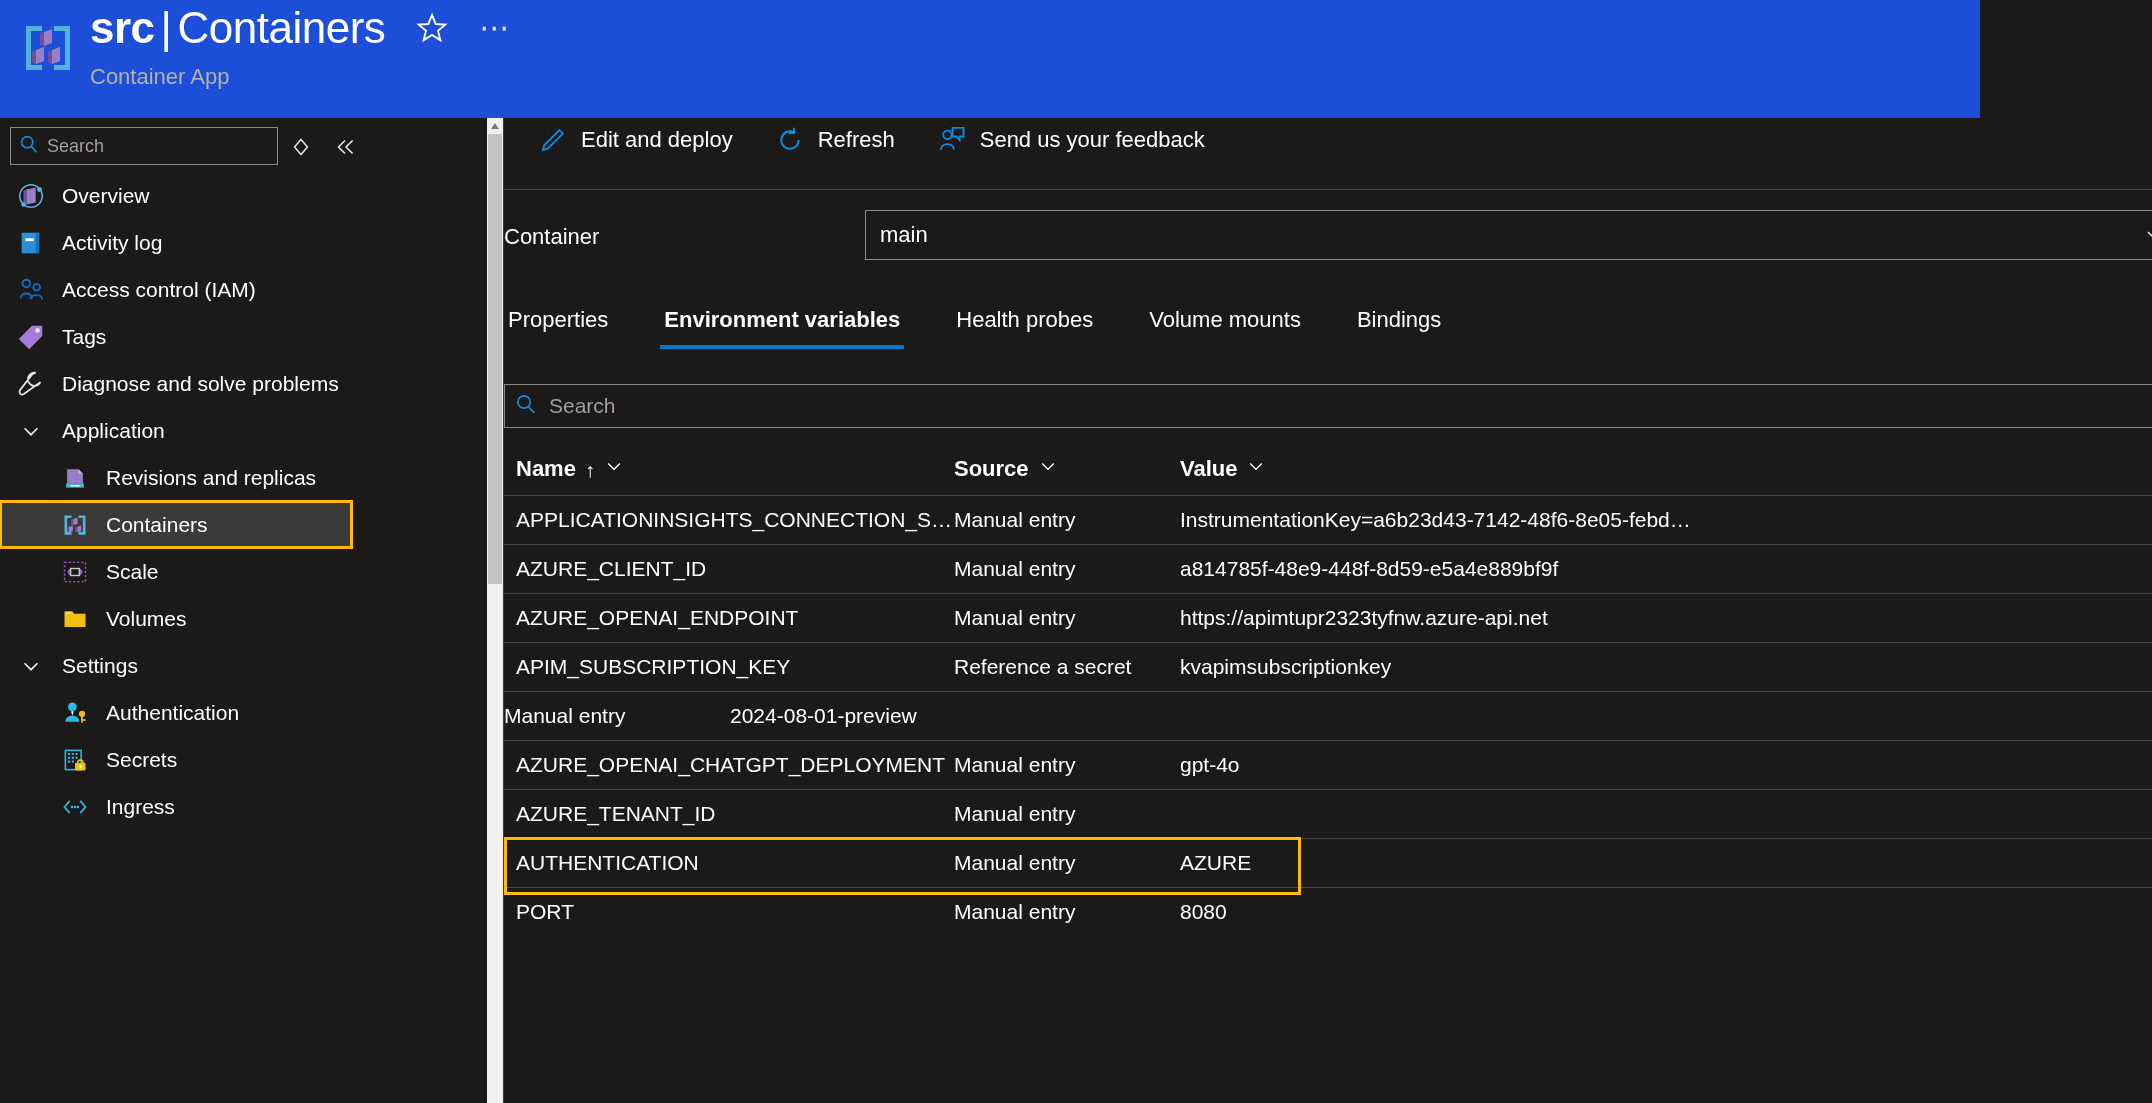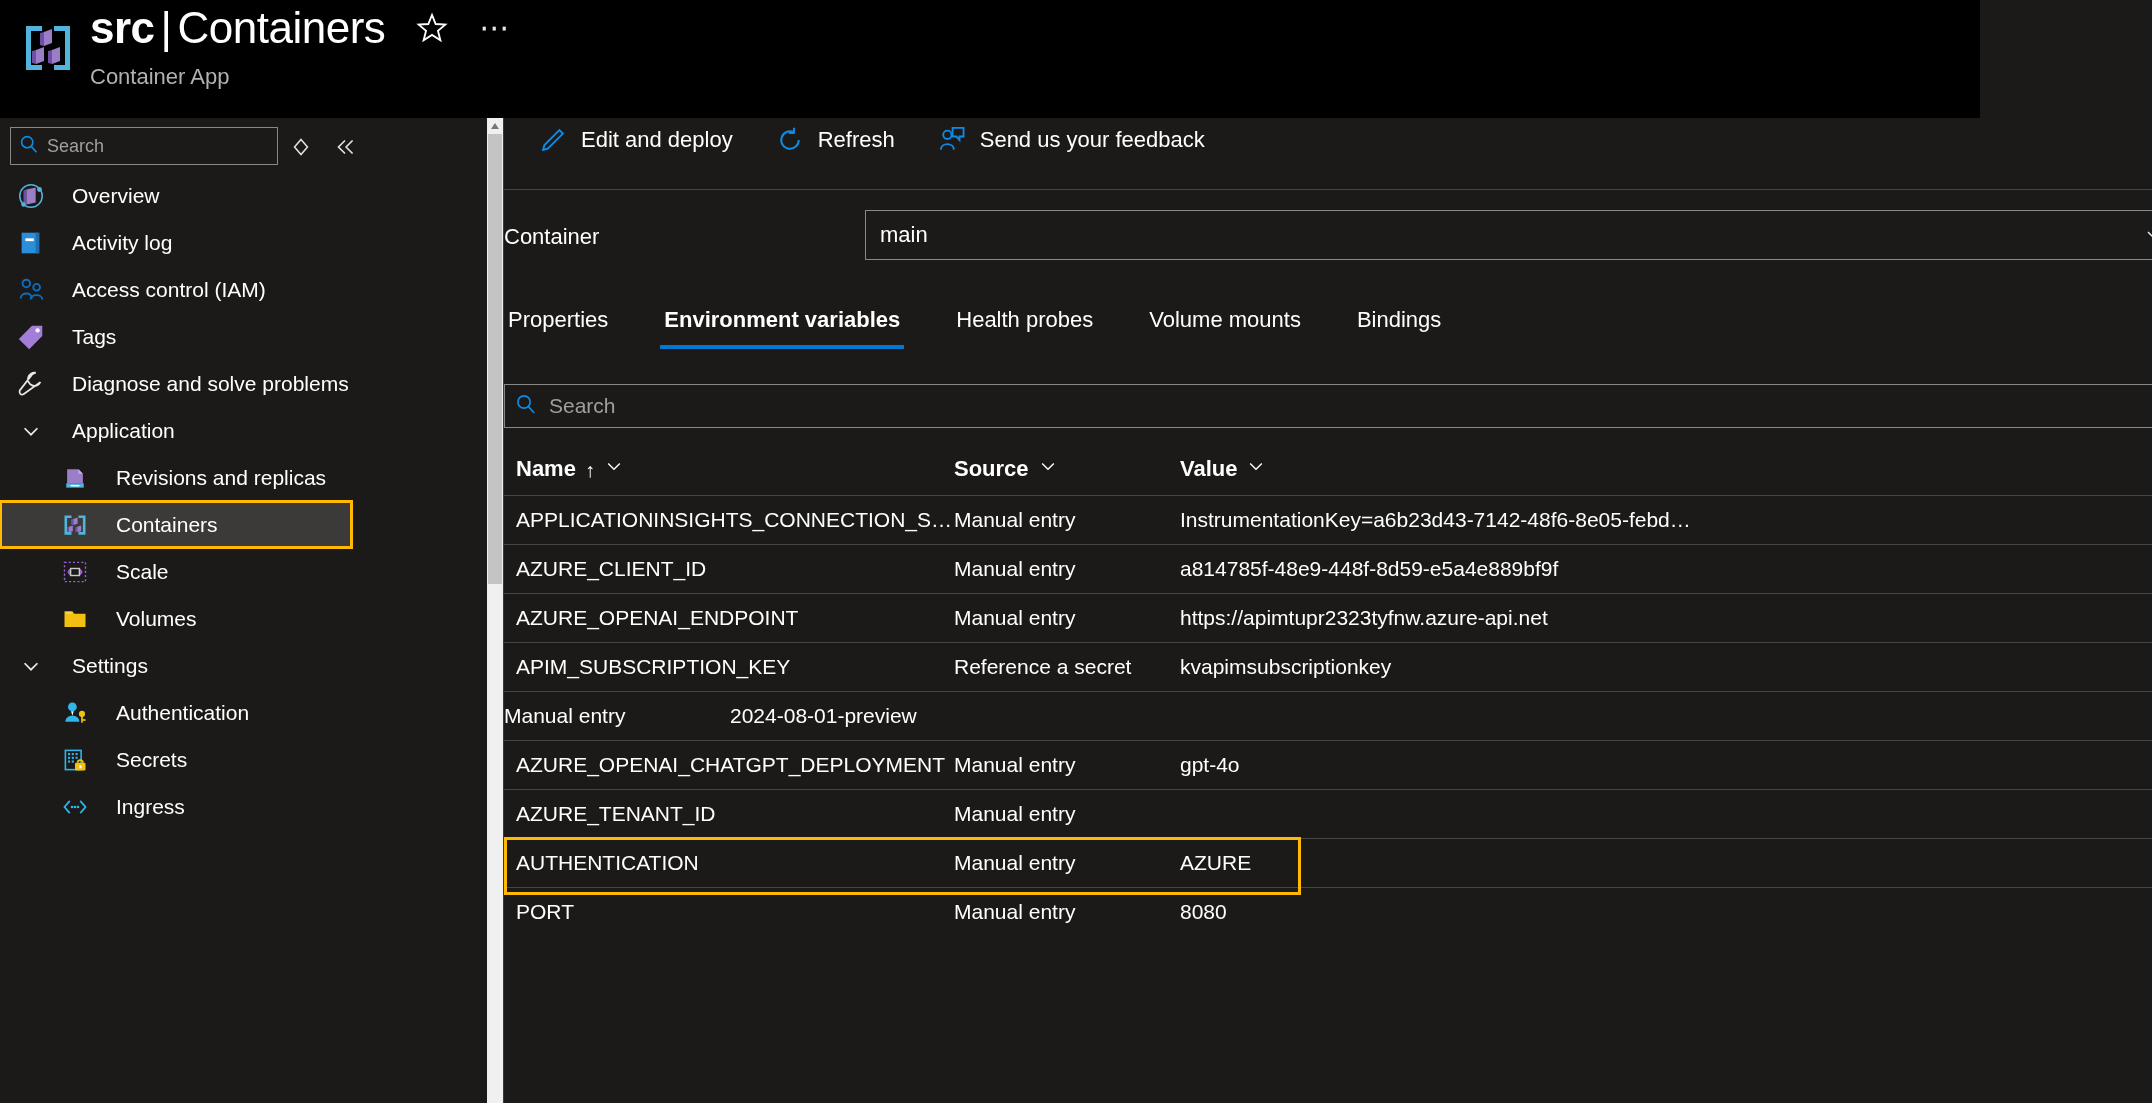--- a/index.html
+++ b/index.html
@@ -3,21 +3,21 @@
 <meta charset="utf-8">
 <style>
   * { margin:0; padding:0; box-sizing:border-box; }
   html, body {
     width:2152px; height:1103px;
     background:#1b1a19;
     font-family:"Liberation Sans", sans-serif;
     color:#ffffff;
     overflow:hidden;
   }
-  .page { position:relative; width:1980px; height:1103px; background:#000000; }
+  .page { position:relative; width:1980px; height:1103px; background:#1d4ed8; }
 
   
   .header { position:absolute; left:0; top:0; width:2152px; height:110px; }
   .app-icon { position:absolute; left:18px; top:18px; width:60px; height:60px; }
   .title-row { position:absolute; left:90px; top:4px; display:flex; align-items:center; gap:30px; }
   .title-main { font-size:44px; font-weight:700; letter-spacing:-0.5px; line-height:1.1; white-space:nowrap; }
   .title-main .sep { font-weight:300; color:#ffffff; padding:0 6px; }
   .title-main .res { font-weight:400; }
   .fav-star { width:34px; height:34px; cursor:pointer; }
   .ellipsis { font-size:30px; color:#e6e6e6; line-height:1; cursor:pointer; letter-spacing:2px; }
@@ -31,22 +31,22 @@
   .search-wrap input { background:transparent; border:none; outline:none; color:#e8e8e8;
     font-family:"Liberation Sans", sans-serif; font-size:18px; margin-left:8px; width:210px; }
   .search-wrap input::placeholder { color:#a19f9d; }
   .side-ctl { position:absolute; top:16px; width:26px; height:26px; cursor:pointer; }
   .side-ctl.sort { left:288px; }
   .side-ctl.collapse { left:332px; }
 
   .navlist { position:absolute; left:0; top:54px; width:470px; }
   .nav-item { position:relative; display:flex; align-items:center; height:47px; padding-left:14px; cursor:pointer; }
   .nav-item .ico { width:34px; height:34px; flex:0 0 34px; display:flex; align-items:center; justify-content:center; }
-  .nav-item .lbl { margin-left:24px; font-size:21px; color:#ffffff; white-space:nowrap; }
-  .nav-item.group .lbl { margin-left:24px; }
+  .nav-item .lbl { margin-left:14px; font-size:21px; color:#ffffff; white-space:nowrap; }
+  .nav-item.group .lbl { margin-left:14px; }
   .nav-item.child { padding-left:58px; }
   .nav-item.selected { background:#3b3a39; outline:3px solid #ffb900; outline-offset:-2px; width:352px; }
 
   .chev { width:22px; height:22px; }
 
   
   .side-scroll { position:absolute; left:487px; top:118px; width:16px; height:985px; background:#f0f0f0; }
   .side-scroll .arrow { position:absolute; left:0; top:0; width:16px; height:16px; background:#f0f0f0;
     display:flex; align-items:center; justify-content:center; }
   .side-scroll .thumb { position:absolute; left:1px; top:16px; width:14px; height:450px; background:#c4c4c4; }

